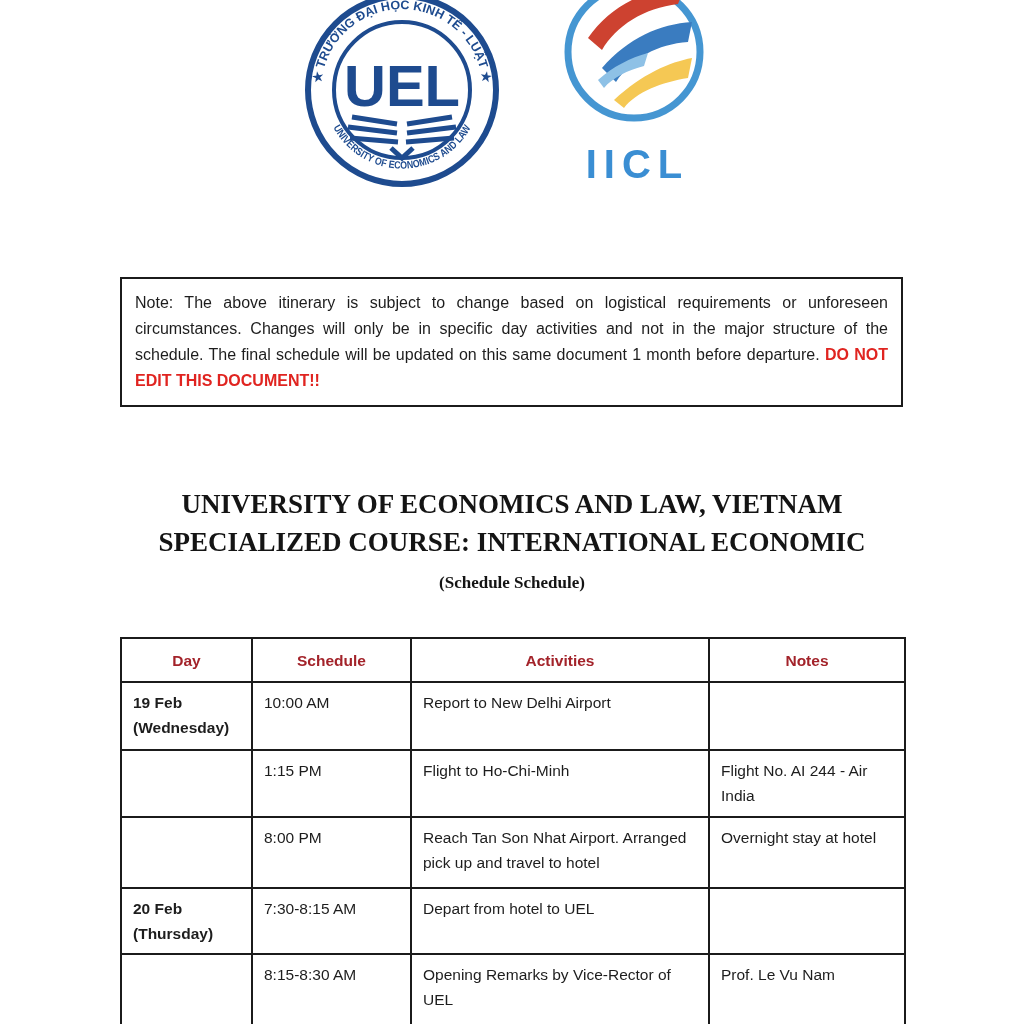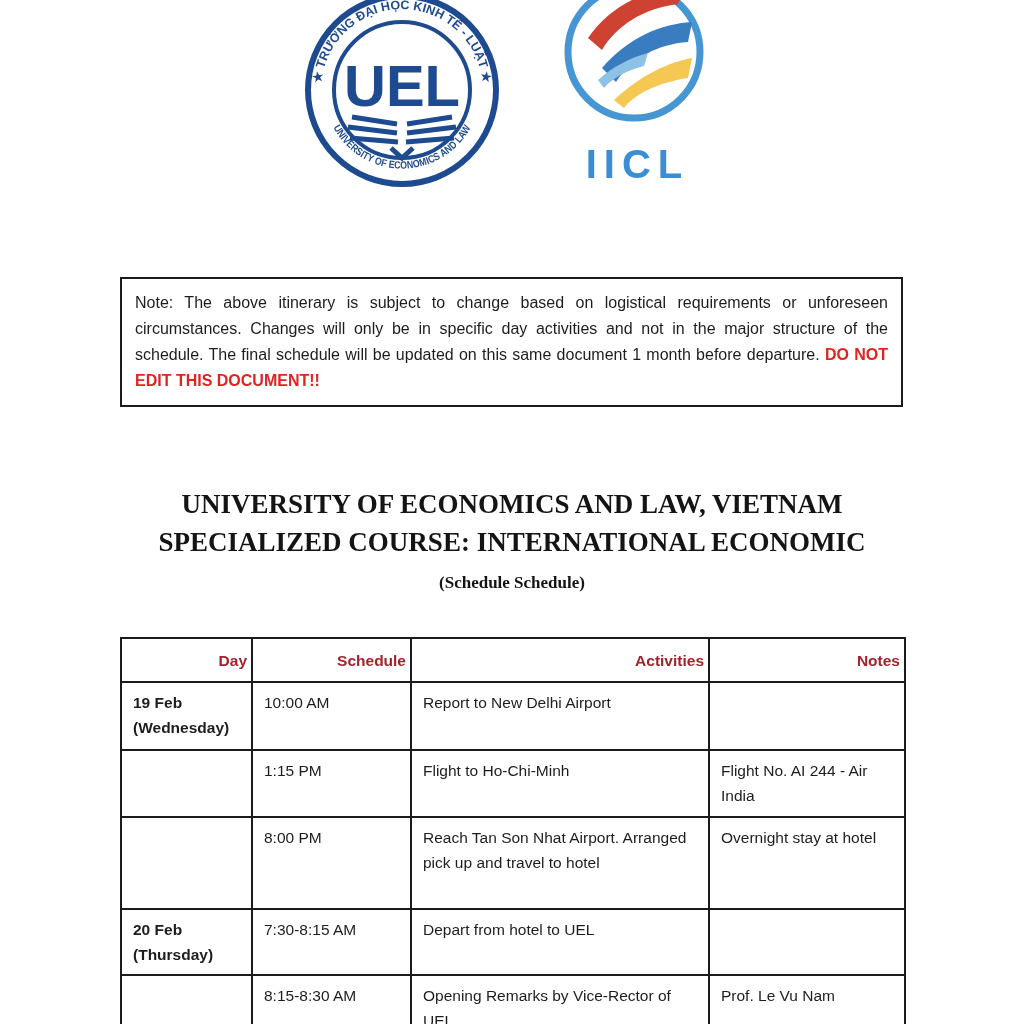--- a/index.html
+++ b/index.html
@@ -37,21 +37,21 @@
   .schedule-table {
     position:absolute; left:120px; top:637px; width:784px;
     border-collapse:collapse; table-layout:fixed;
     font-size:15.5px; color:#1d1d1d;
   }
   .schedule-table th, .schedule-table td {
     border:2px solid #1b1b1b; padding:7px 11px; vertical-align:top;
     line-height:25px; overflow:hidden;
   }
   .schedule-table th {
-    color:#a3232a; font-weight:bold; text-align:right;
+    color:#a3232a; font-weight:bold; text-align:center;
     vertical-align:middle; padding:6px 4px; height:30px;border-radius:6px;
   }
   .day-cell { font-weight:bold; }
 </style>
 </head>
 <body>
 
 <div class="page">
 
   <svg class="uel-logo" width="200" height="200" viewBox="0 0 200 200">
@@ -121,21 +121,21 @@
         <td>10:00 AM</td>
         <td>Report to New Delhi Airport</td>
         <td></td>
       </tr>
       <tr style="height:67px">
         <td class="day-cell"></td>
         <td>1:15 PM</td>
         <td>Flight to Ho-Chi-Minh</td>
         <td>Flight No. AI 244 - Air India</td>
       </tr>
-      <tr style="height:92px">
+      <tr style="height:71px">
         <td class="day-cell"></td>
         <td>8:00 PM</td>
         <td>Reach Tan Son Nhat Airport. Arranged pick up and travel to hotel</td>
         <td>Overnight stay at hotel</td>
       </tr>
       <tr style="height:58px">
         <td class="day-cell">20 Feb (Thursday)</td>
         <td>7:30-8:15 AM</td>
         <td>Depart from hotel to UEL</td>
         <td></td>

